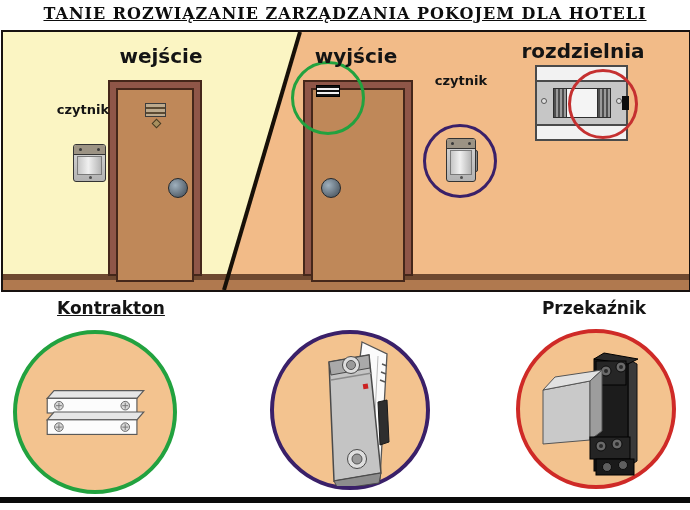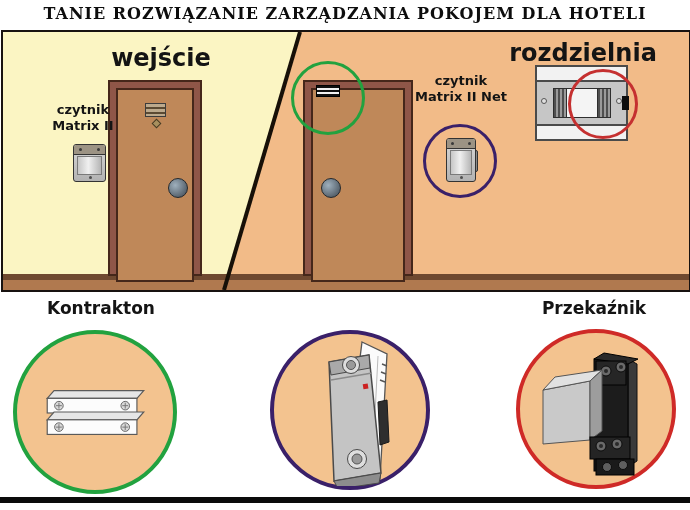--- a/index.html
+++ b/index.html
@@ -1,30 +1,30 @@
 <!DOCTYPE html>
 <html><head>
 <meta charset="utf-8">
 <style>
   html,body{margin:0;padding:0;background:#fff;}
   #stage{position:relative;width:690px;height:510px;background:#fff;overflow:hidden;
          font-family:"DejaVu Sans","Liberation Sans",sans-serif;}
   
   .title{position:absolute;left:0;top:4px;width:690px;text-align:center;
          font-family:"DejaVu Serif","Liberation Serif",serif;
-         font-weight:800;font-size:16px;letter-spacing:1px;color:#0d0d0d;}
+         font-weight:800;font-size:16px;letter-spacing:1px;color:#0d0d0d;text-decoration:underline;}
   
   .panel{position:absolute;left:1px;top:30px;width:686px;height:258px;
          border:2px solid #181210;background:#F2BB88;overflow:hidden;}
   .wedge{position:absolute;left:0;top:0;width:686px;height:258px;background:#FBF5C3;
          clip-path:polygon(0 0,296px 0,220px 258px,0 258px);}
   .floor-edge{position:absolute;left:0;top:242px;width:686px;height:6px;background:#6F4930;}
   .floor{position:absolute;left:0;top:248px;width:686px;height:10px;background:#B0794F;}
   .diag{position:absolute;left:0;top:0;}
-  .scene-label{position:absolute;font-size:24px;font-weight:700;color:#141414;text-align:center;}
+  .scene-label{position:absolute;font-size:20px;font-weight:700;color:#141414;text-align:center;}
   .sub-label{position:absolute;font-size:13px;font-weight:600;color:#141414;text-align:center;line-height:16px;}
   
   .frame{position:absolute;background:#8F5648;border:2px solid #45271A;box-sizing:border-box;}
   .leaf{position:absolute;background:#BF8859;border:2px solid #45271A;box-sizing:border-box;}
   .knob{position:absolute;width:20px;height:20px;border-radius:50%;border:1px solid #23282d;
         background:radial-gradient(circle at 35% 35%,#9fb0bd,#3c4650);box-sizing:border-box;}
   .door-sign{position:absolute;left:142px;top:71px;width:21px;height:14px;background:#BCA98C;
              border:1px solid #3c3c3c;box-sizing:border-box;
              background-image:repeating-linear-gradient(180deg,transparent 0 3px,#5b4a33 3px 5px);}
   .peephole{position:absolute;left:150px;top:88px;width:7px;height:7px;border:1px solid #4a3a22;
@@ -92,30 +92,29 @@
     <div class="leaf" style="left:308px;top:56px;width:94px;height:194px;"></div>
     <div class="door-contact"></div>
     <div class="knob" style="left:318px;top:146px;"></div>
     <div class="ring ring-green" style="left:288px;top:29px;width:74px;height:74px;"></div>
 
     <svg class="diag" width="686" height="258" viewBox="0 0 686 258">
       <line x1="297" y1="0" x2="221" y2="258" stroke="#171008" stroke-width="4"></line>
     </svg>
 
     <div class="scene-label" style="left:38px;top:12px;width:240px;">wejście</div>
+    <div class="scene-label" style="left:233px;top:12px;width:240px;">wyjście</div>
     <div class="scene-label" style="left:460px;top:7px;width:240px;">rozdzielnia</div>
 
     <div class="sub-label" style="left:10px;top:70px;width:140px;">
       <div>czytnik</div>
-      <div>Matrix II</div>
     </div>
 
     <div class="sub-label" style="left:378px;top:41px;width:160px;">
       <div>czytnik</div>
-      <div>Matrix II Net</div>
     </div>
 
     <div class="reader" style="left:70px;top:112px;width:33px;height:38px;">
       <div class="rhead"></div>
       <div class="rdot" style="left:5px;"></div>
       <div class="rdot" style="right:5px;"></div>
       <div class="rbody"></div>
       <div class="rfoot"></div>
     </div>
 
@@ -137,21 +136,21 @@
           <div class="drib"></div>
           <div class="dmid"></div>
           <div class="drib"></div>
         </div>
       </div>
       <div class="dtab"></div>
     </div>
     <div class="ring ring-red" style="left:565px;top:37px;width:70px;height:70px;"></div>
   </div>
 
-  <div class="prod-label" style="left:11px;width:180px;">Kontrakton</div>
+  <div class="prod-label" style="left:21px;width:180px;text-decoration:underline;">Kontrakton</div>
   <div class="prod-label" style="left:489px;width:210px;">Przekaźnik</div>
 
   <div class="pcircle pc-green" style="left:13px;top:330px;width:164px;height:164px;">
     <svg viewBox="0 0 160 160">
       <polygon points="31,66 38,58 130,58 123,66" fill="#e6e6e6" stroke="#5a5a5a" stroke-width="1.2"></polygon>
       <rect x="31" y="66" width="92" height="15" fill="#fcfcfc" stroke="#5a5a5a" stroke-width="1.2"></rect>
       <circle cx="43" cy="73.5" r="4.4" fill="#d8d8d8" stroke="#666"></circle>
       <path d="M40 73.5 h6 M43 70.5 v6" stroke="#777" stroke-width="1"></path>
       <circle cx="111" cy="73.5" r="4.4" fill="#d8d8d8" stroke="#666"></circle>
       <path d="M108 73.5 h6 M111 70.5 v6" stroke="#777" stroke-width="1"></path>

